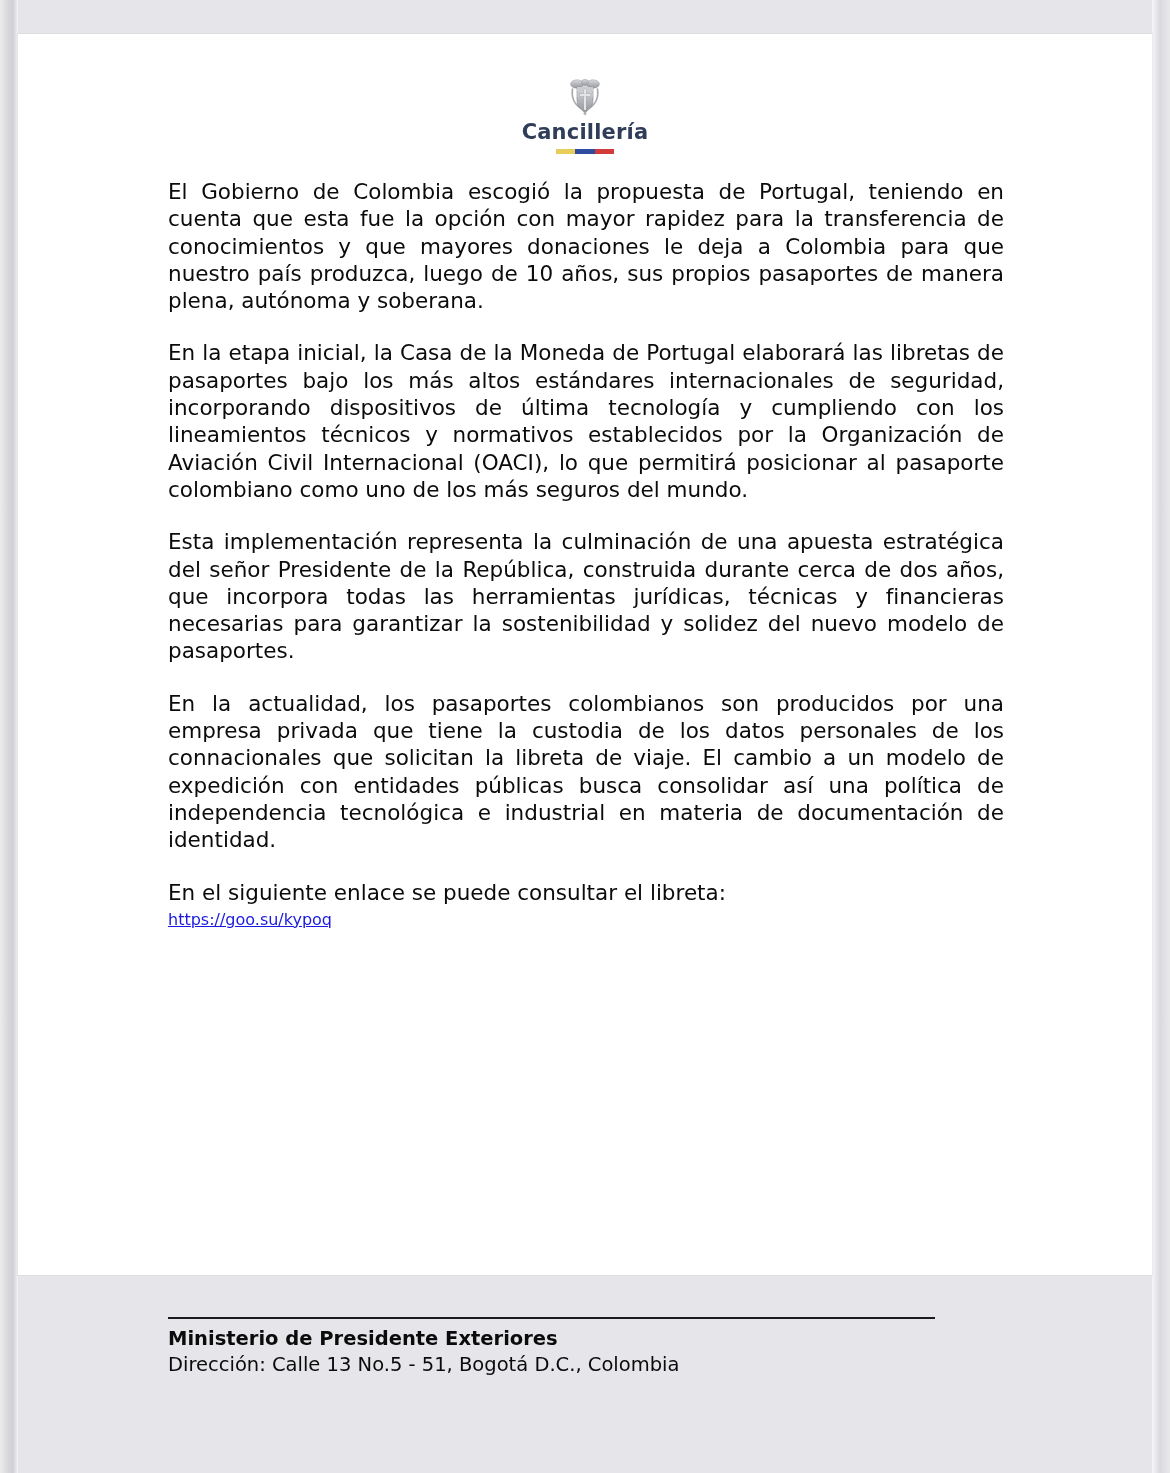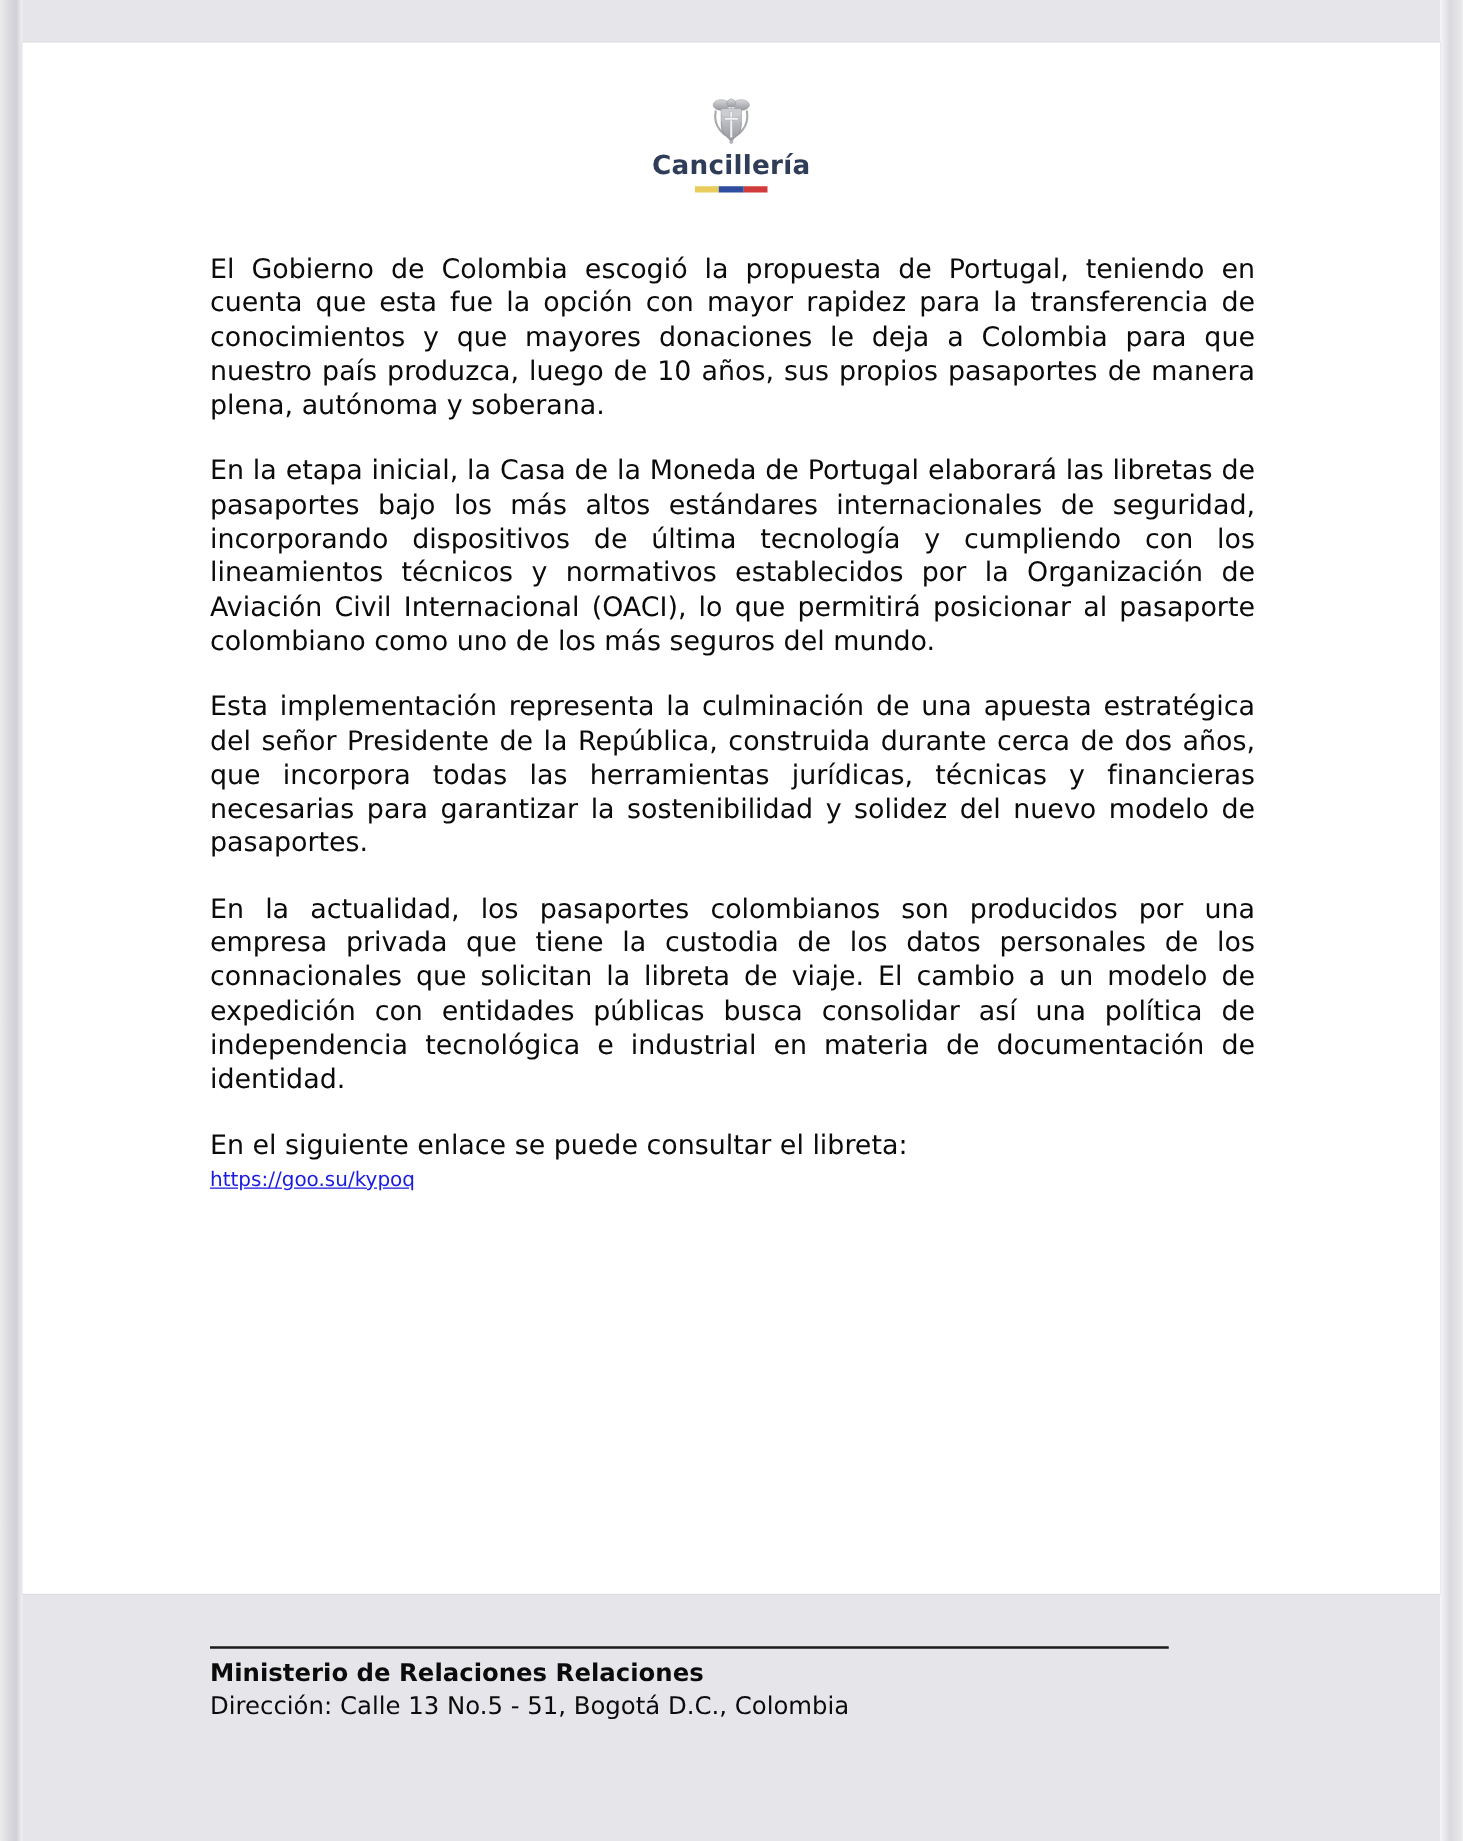--- a/index.html
+++ b/index.html
@@ -85,21 +85,21 @@
     display: inline-block;
     height: 5px;
     width: 19.33px;
     vertical-align: top;
   }
 
   
   .content {
     position: absolute;
     left: 150px;
-    top: 168px;
+    top: 144px;
     width: 836px;
   }
   .para {
     margin: 0 0 25px 0;
     font-size: 21.5px;
     line-height: 27.3px;
     color: #0b0b0b;
     text-align: justify;
     text-justify: inter-word;
     font-family: "DejaVu Sans", "Liberation Sans", sans-serif;
@@ -197,18 +197,18 @@
       <p class="para">En la etapa inicial, la Casa de la Moneda de Portugal elaborará las libretas de pasaportes bajo los más altos estándares internacionales de seguridad, incorporando dispositivos de última tecnología y cumpliendo con los lineamientos técnicos y normativos establecidos por la Organización de Aviación Civil Internacional (OACI), lo que permitirá posicionar al pasaporte colombiano como uno de los más seguros del mundo.</p>
       <p class="para">Esta implementación representa la culminación de una apuesta estratégica del señor Presidente de la República, construida durante cerca de dos años, que incorpora todas las herramientas jurídicas, técnicas y financieras necesarias para garantizar la sostenibilidad y solidez del nuevo modelo de pasaportes.</p>
       <p class="para">En la actualidad, los pasaportes colombianos son producidos por una empresa privada que tiene la custodia de los datos personales de los connacionales que solicitan la libreta de viaje. El cambio a un modelo de expedición con entidades públicas busca consolidar así una política de independencia tecnológica e industrial en materia de documentación de identidad.</p>
 
       <p class="para para-link-intro">En el siguiente enlace se puede consultar el libreta:</p>
       <a class="doc-link" href="#">https://goo.su/kypoq</a>
     </div>
 
     <div class="footer">
       <hr class="footer-rule">
-      <div class="footer-line strong">Ministerio de Relaciones Relaciones</div>
+      <div class="footer-line strong">Ministerio de Presidente Exteriores</div>
       <div class="footer-line">Dirección: Calle 13 No.5 - 51, Bogotá D.C., Colombia</div>
     </div>
 
   </div>
 </div>
 
 </body></html>

